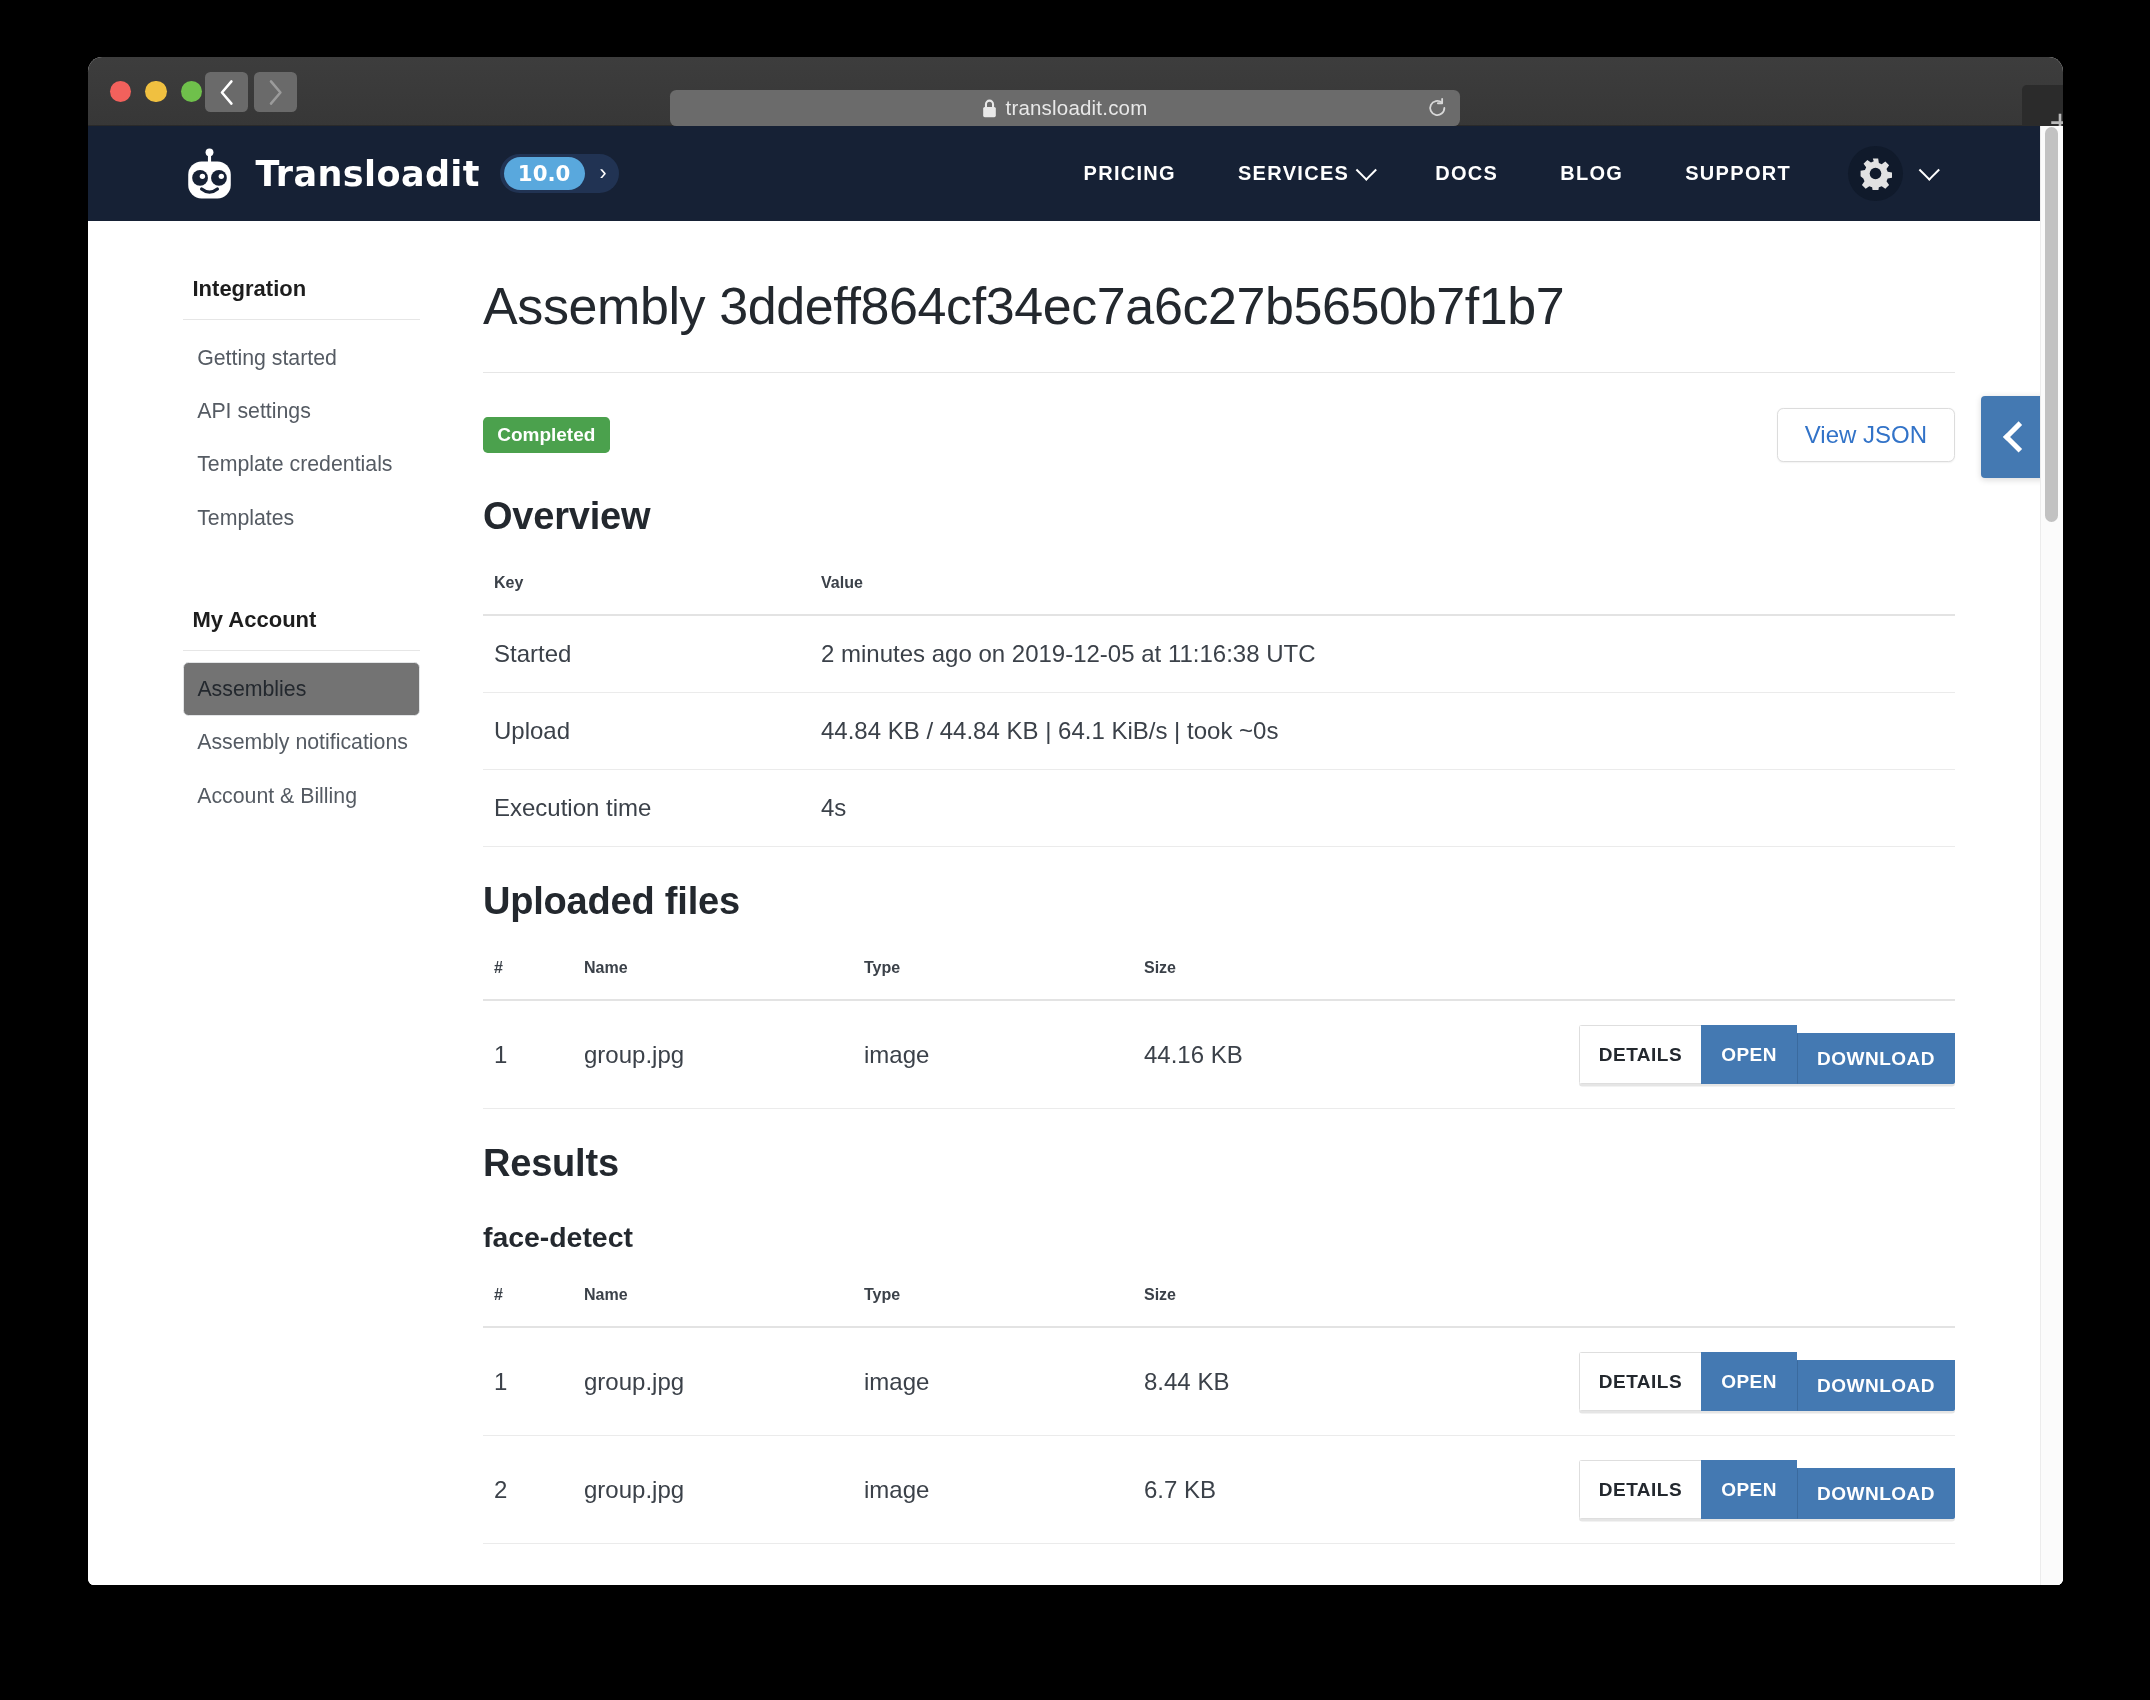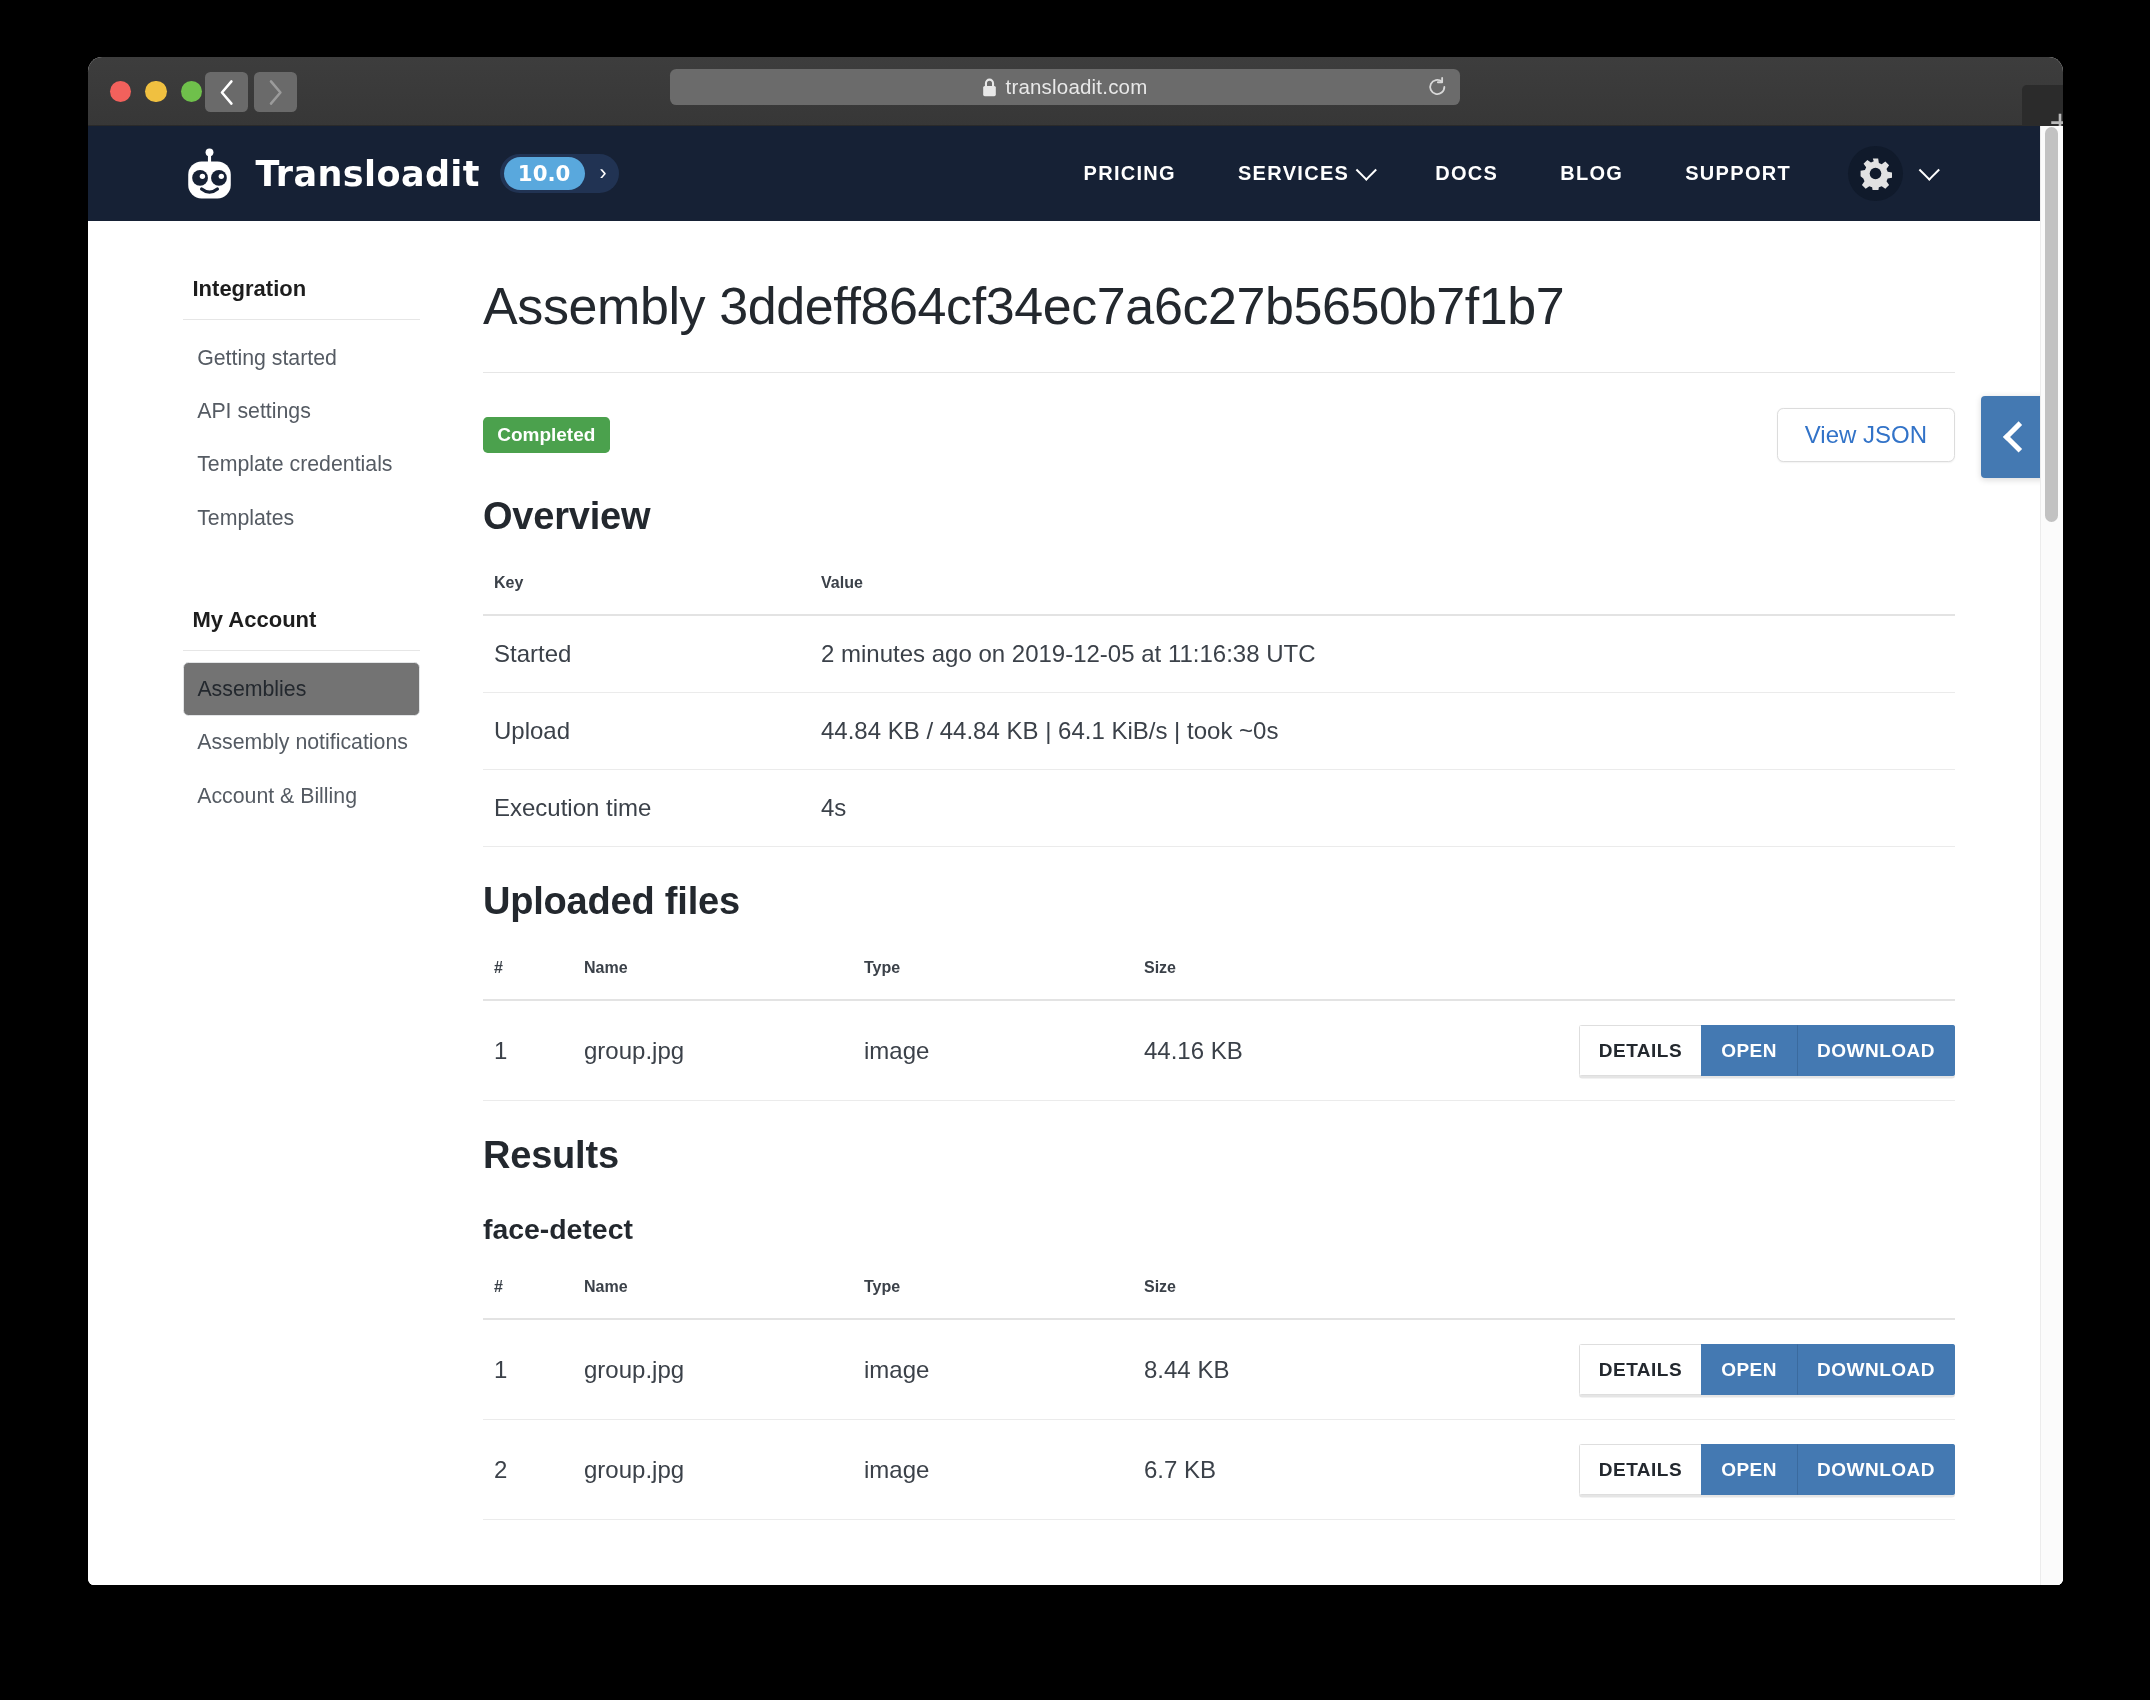--- a/index.html
+++ b/index.html
@@ -53,21 +53,21 @@
     width: 43px; height: 40px;
     background: #6a6a6a;
     border-radius: 5.5px;
     display: flex; align-items: center; justify-content: center;
   }
   .navbtn svg { display:block; }
 
   .urlbar {
     position: absolute;
     left: 582px;
-    top: 12px;
+    top: 33px;
     width: 790px;
     height: 36px;
     background: #6b6b6b;
     border-radius: 6.3px;
     display: flex;
     align-items: center;
     justify-content: center;
     gap: 8px;
   }
   .urlbar .urltext {
@@ -331,21 +331,21 @@
     background: #ffffff;
     color: #23282e;
     border: 0.8px solid #dedede;
     border-right: none;
   }
   .bg-btn.blue {
     background: #4479b2;
     color: #ffffff;
     border: 0.8px solid #4479b2;
   }
-  .bg-btn.blue + .bg-btn.blue { border-left: 0.8px solid #3a6a9e; }
+  .bg-btn.blue + .bg-btn.blue { border-left: 0.8px solid #3a6a9e; margin-top: 8px; }
 
   
   .side-tab {
     position: absolute;
     right: 14.2px;
     top: 175px;
     width: 68px;
     height: 82px;
     background: #4479b2;
     border-radius: 4px;

